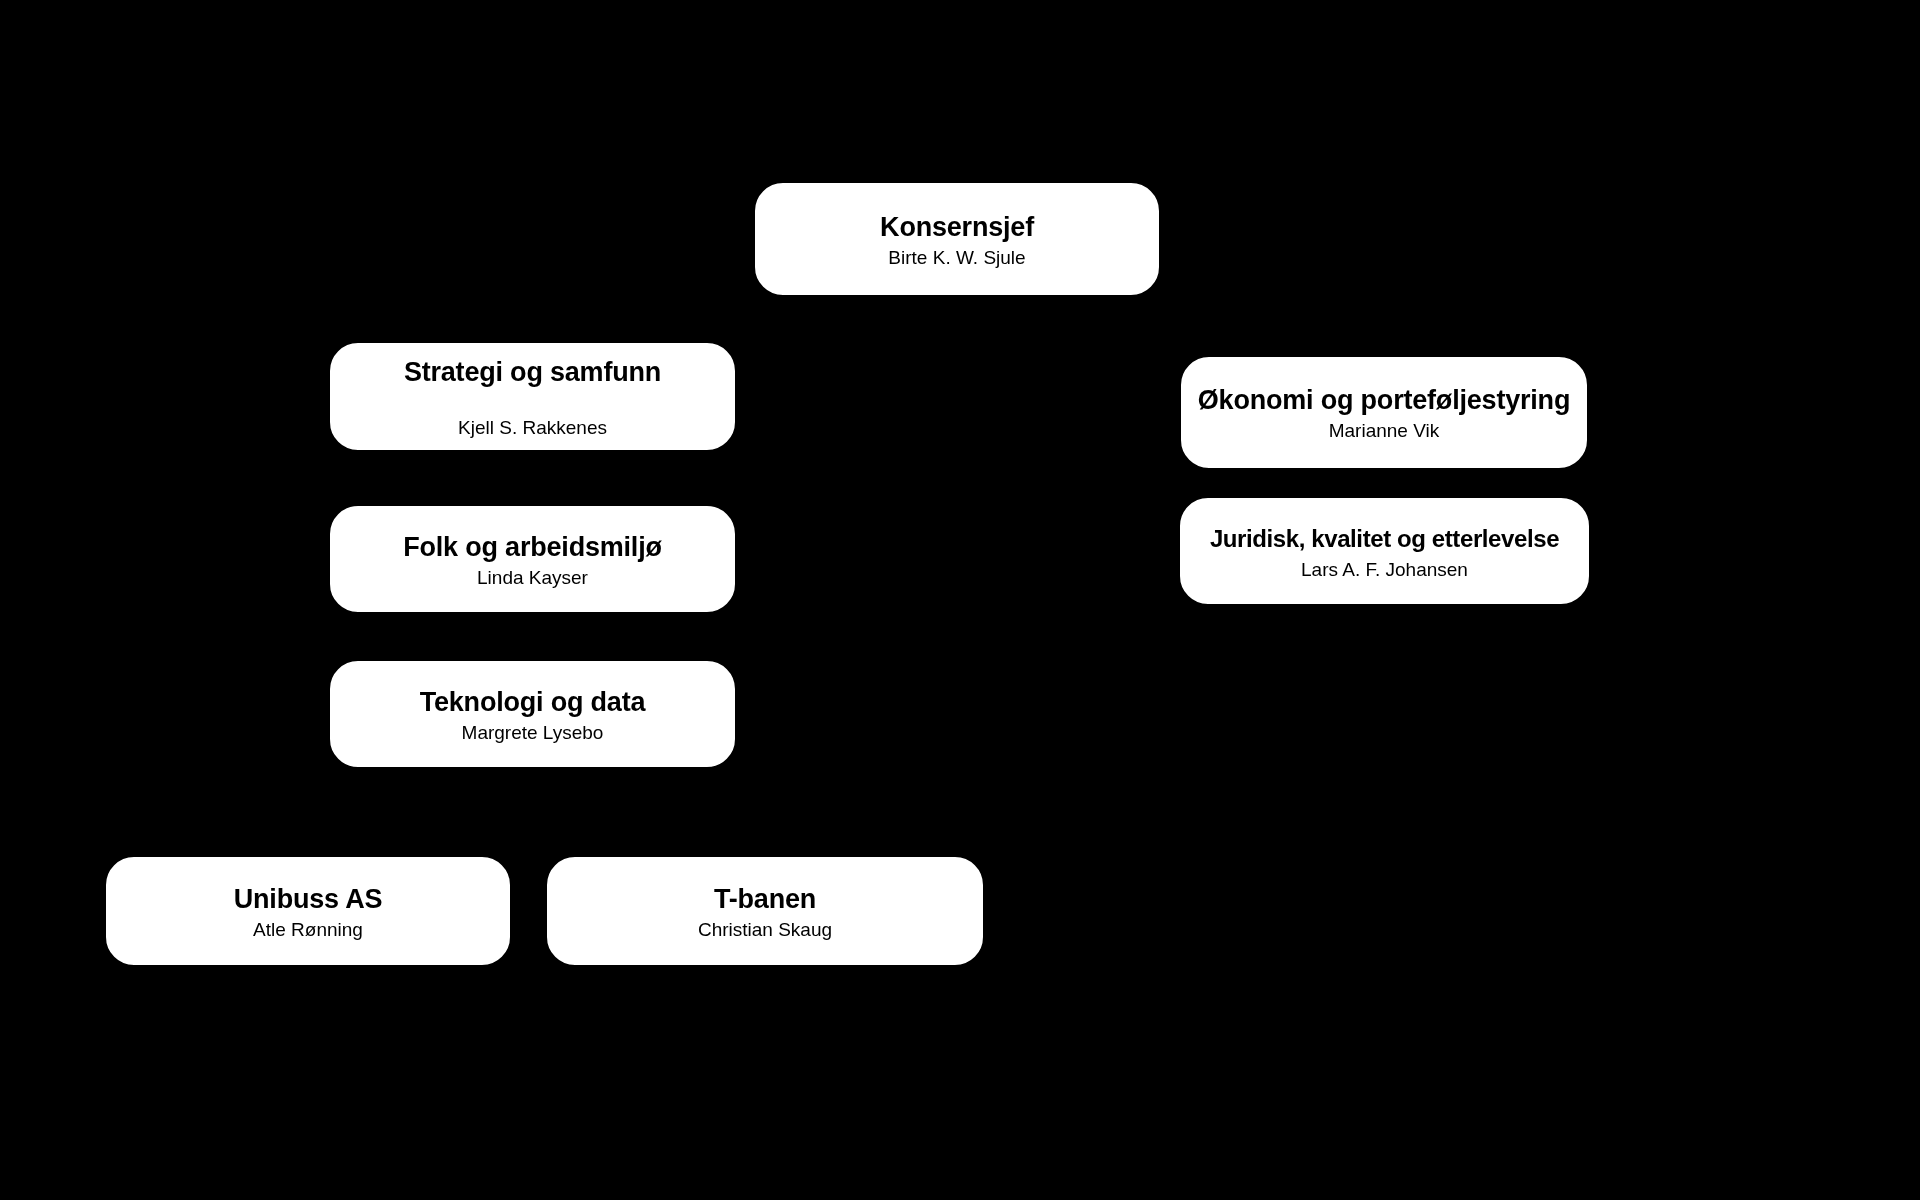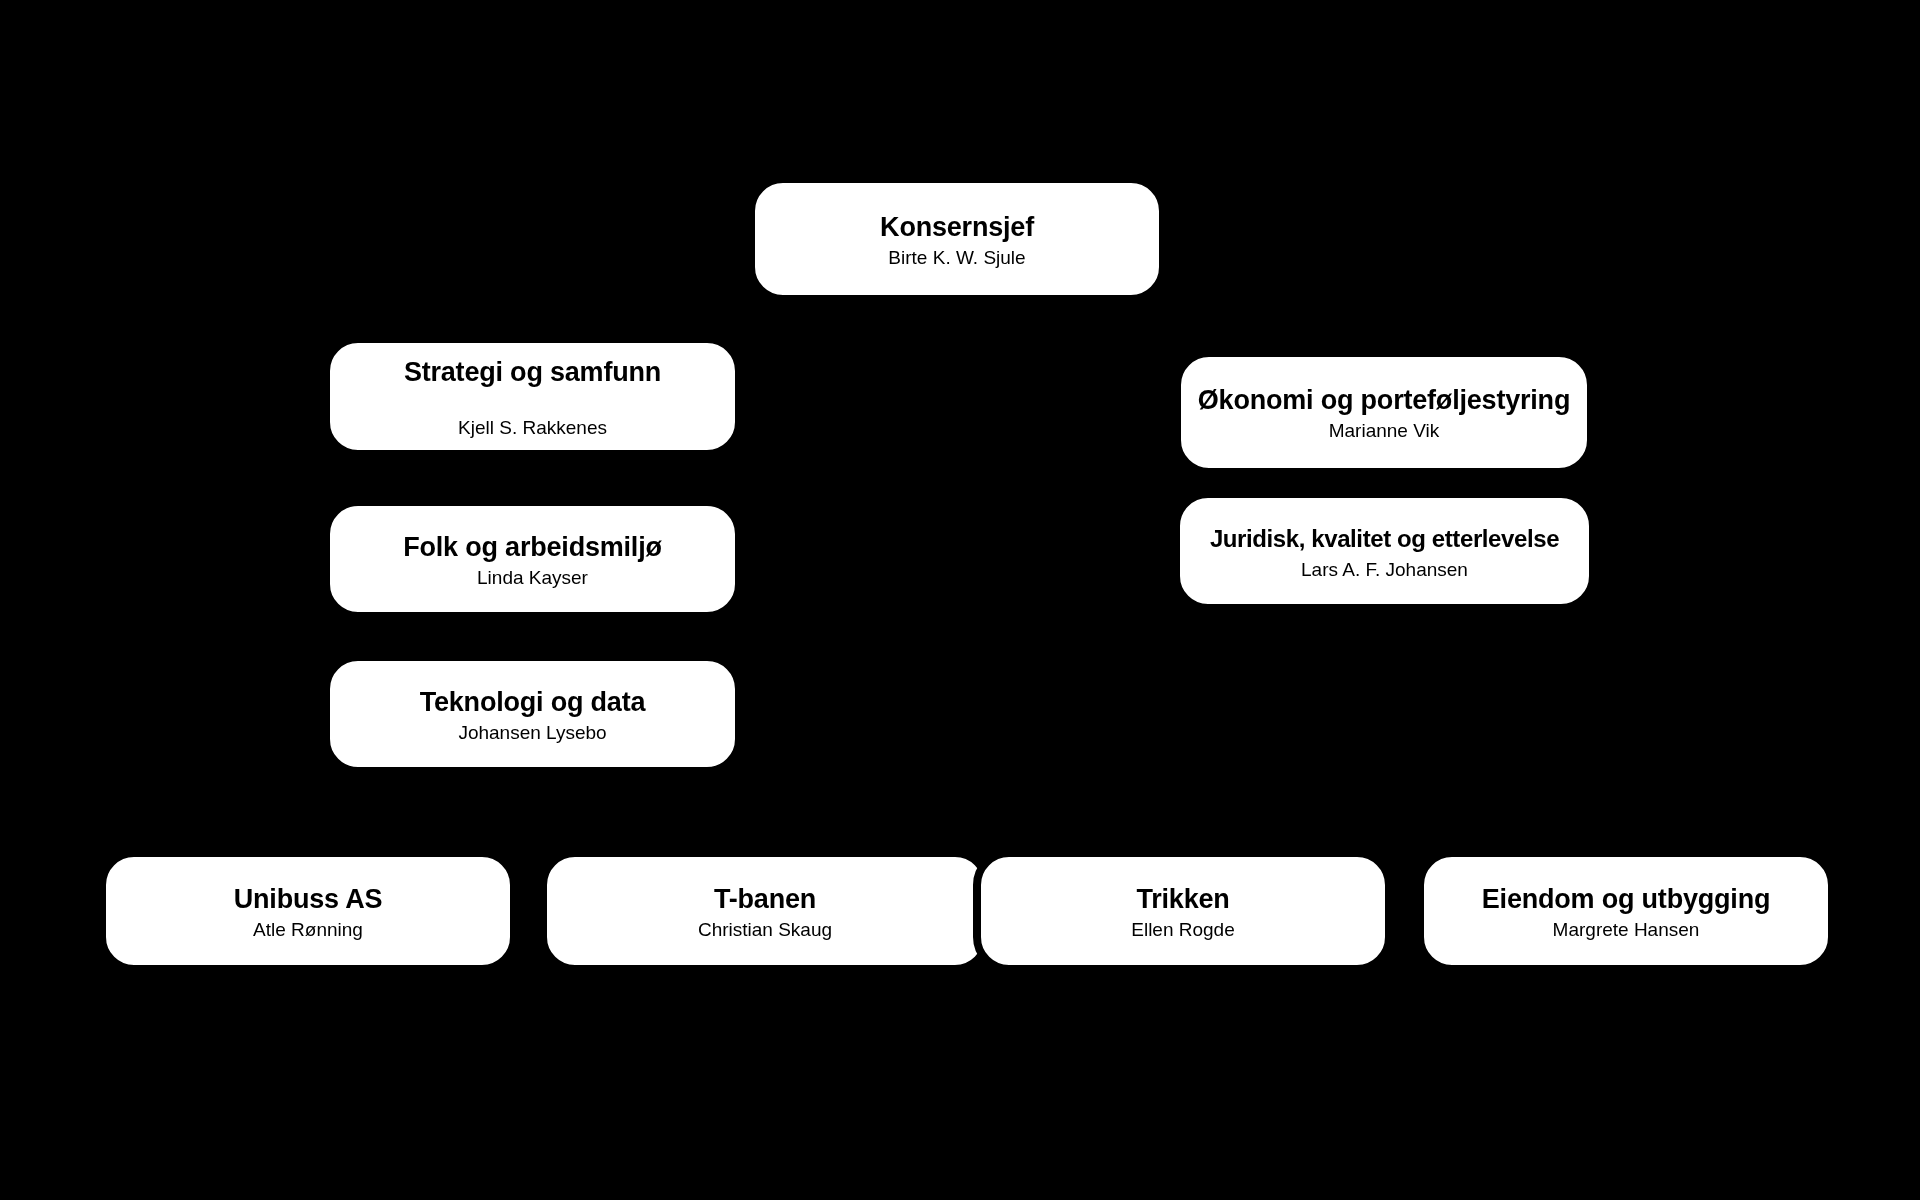--- a/index.html
+++ b/index.html
@@ -96,36 +96,28 @@
     <div class="node-person">Linda Kayser</div>
   </div>
 
   <div class="node fit-sm" style="left:1172px; top:490px; width:425px; height:122px;">
     <div class="node-title">Juridisk, kvalitet og etterlevelse</div>
     <div class="node-person">Lars A. F. Johansen</div>
   </div>
 
   <div class="node" style="left:322px; top:653px; width:421px; height:122px;">
     <div class="node-title">Teknologi og data</div>
-    <div class="node-person">Johansen Lysebo</div>
+    <div class="node-person">Margrete Lysebo</div>
   </div>
 
   <div class="node" style="left:98px; top:849px; width:420px; height:124px;">
     <div class="node-title">Unibuss AS</div>
     <div class="node-person">Atle Rønning</div>
   </div>
 
   <div class="node" style="left:539px; top:849px; width:452px; height:124px;">
     <div class="node-title">T-banen</div>
     <div class="node-person">Christian Skaug</div>
   </div>
 
-  <div class="node" style="left:973px; top:849px; width:420px; height:124px;">
-    <div class="node-title">Trikken</div>
-    <div class="node-person">Ellen Rogde</div>
-  </div>
 
-  <div class="node" style="left:1416px; top:849px; width:420px; height:124px;">
-    <div class="node-title">Eiendom og utbygging</div>
-    <div class="node-person">Margrete Hansen</div>
-  </div>
 
 </div>
 
 </body></html>

